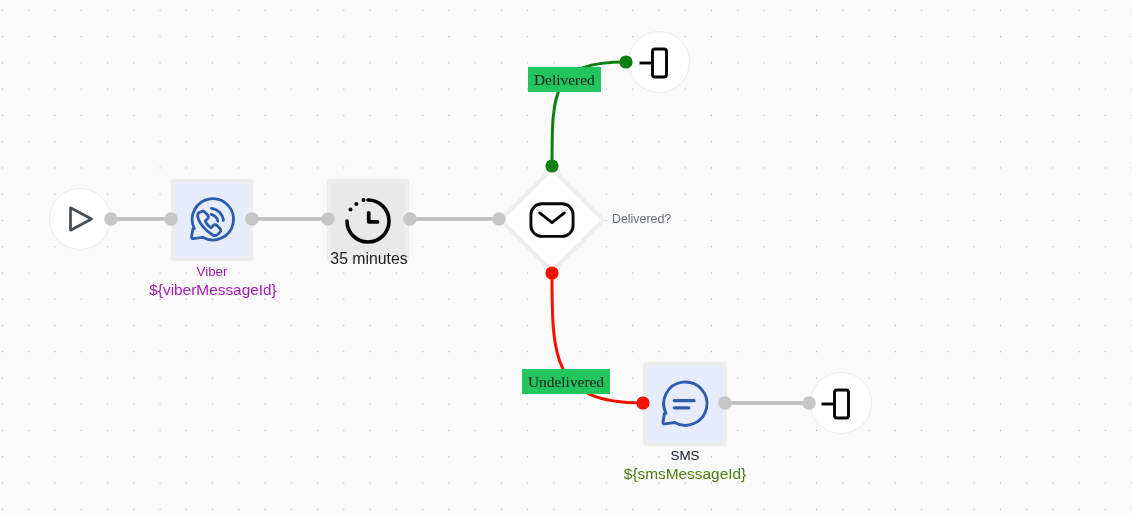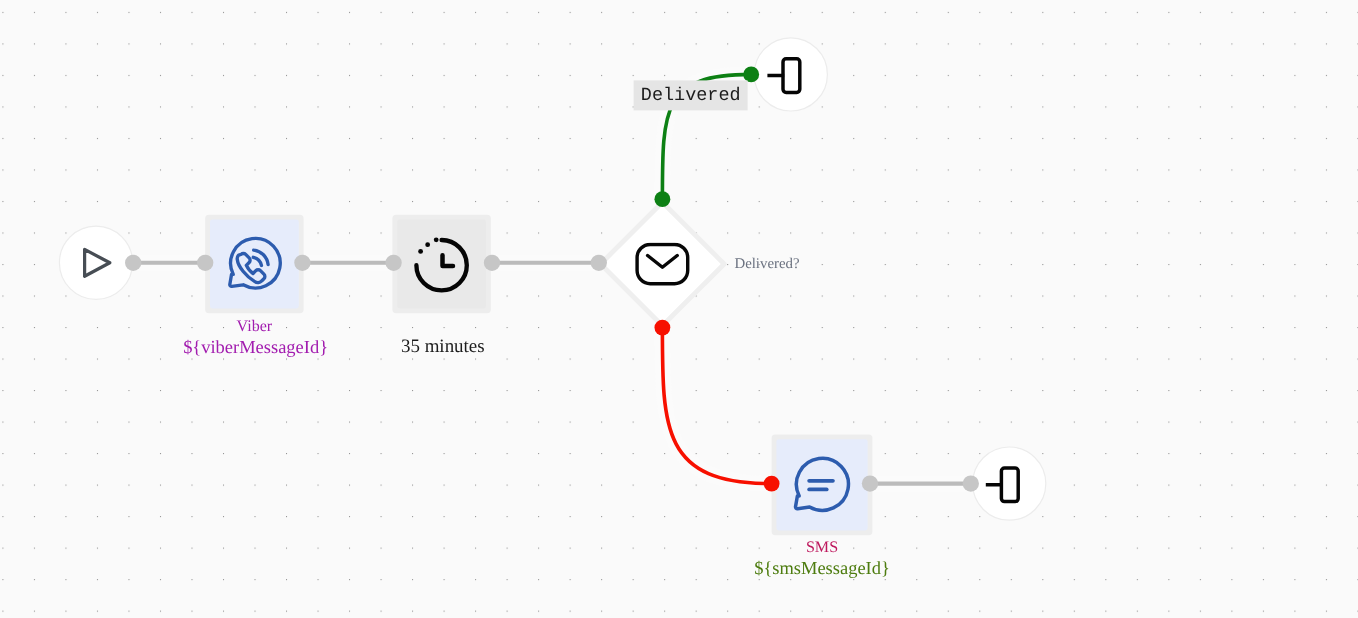--- a/index.html
+++ b/index.html
@@ -30,26 +30,26 @@
     border-radius:2px;
   }
   .box-ring{
     position:absolute;box-sizing:border-box;
     border-radius:3px;background:#ededed;
   }
   
   .diamond-wrap{position:absolute;}
   .node-label{
     position:absolute;text-align:center;white-space:nowrap;
-    font-family:Liberation Serif, serif;
+    font-family:Liberation Sans, sans-serif;
   }
   .edge-label{
     position:absolute;white-space:nowrap;
-    background:#e5e5e5;
-    font-family:Liberation Mono, monospace;
+    background:#22c55e;
+    font-family:Liberation Serif, serif;
     color:#1c1c1c;
   }
   .edge-path{fill:none;stroke-linecap:round;}
   .edge-path.grey{stroke:#bbbbbb;stroke-width:3.4;}
   .edge-path.green{stroke:#0d8014;stroke-width:3;}
   .edge-path.red{stroke:#f71000;stroke-width:3;}
   #lbl-delivered{left:534px;top:70px;font-size:15.4px;padding:4px 6px;margin-left:-6px;margin-top:-3px;line-height:17px;}
   #lbl-undelivered{left:528px;top:372px;font-size:15.4px;padding:4px 6px;margin-left:-6px;margin-top:-3px;line-height:17px;}
 </style>
 </head>
@@ -127,21 +127,21 @@
           <path d="M7.2 24 A16.8 16.8 0 1 0 24 7.2"></path>
           <path d="M24.6 17.4 L24.6 24.6 L31.6 24.6" stroke-linejoin="round" stroke-width="3.0"></path>
         </g>
         <g fill="#050505">
           <circle cx="20.4" cy="7.1" r="1.6"></circle>
           <circle cx="14.7" cy="10.3" r="1.6"></circle>
           <circle cx="10.0" cy="14.8" r="1.6"></circle>
         </g>
       </svg>
     </div>
-    <div class="node-label" style="left:269px;top:280px;width:200px;font-size:15.8px;color:#1c1c1c;">35 minutes</div>
+    <div class="node-label" style="left:269px;top:250px;width:200px;font-size:15.8px;color:#1c1c1c;">35 minutes</div>
 
     <div class="diamond-wrap" style="left:496px;top:164px;width:112px;height:112px;">
       <svg width="112" height="112" viewBox="0 0 112 112">
         <path d="M56 4.5 L107.5 56 L56 107.5 L4.5 56 Z" fill="#ffffff" stroke="#efefef" stroke-width="4" stroke-linejoin="round"></path>
       </svg>
       <svg width="46" height="38" viewBox="0 0 48 40" style="position:absolute;left:33px;top:38px;">
         <rect x="1.8" y="1.8" width="44.4" height="34.4" rx="11.5" ry="11.5" fill="none" stroke="#070707" stroke-width="3.0"></rect>
         <path d="M11.0 11.5 L24 21.8 L37.0 11.5" fill="none" stroke="#070707" stroke-width="3.0" stroke-linecap="round" stroke-linejoin="round"></path>
       </svg>
     </div>
@@ -159,21 +159,21 @@
     <div class="box-ring" style="left:643px;top:362px;width:84px;height:84px;"></div>
     <div class="box-node" style="left:647px;top:366px;width:76px;height:76px;background:#e6ecfb;">
       <svg width="65" height="65" viewBox="0 0 60 60" style="position:relative;left:0px;top:4px;">
         <g fill="none" stroke="#2d5cae" stroke-width="2.7" stroke-linecap="round" stroke-linejoin="round">
           <path d="M12.0 34.5 A20 20 0 1 1 20.0 42.9 L10.8 44.2 A1.4 1.4 0 0 1 9.2 42.6 L10.6 34.5 Z"></path>
           <path d="M19.7 22.8 L37.9 22.8" stroke-width="3.0"></path>
           <path d="M19.7 29.4 L33.1 29.4" stroke-width="3.0"></path>
         </g>
       </svg>
     </div>
-    <div class="node-label" style="left:585px;top:448px;width:200px;font-size:13.4px;color:#be185d;">SMS</div>
+    <div class="node-label" style="left:585px;top:448px;width:200px;font-size:13.4px;color:#0f172a;">SMS</div>
     <div class="node-label" style="left:585px;top:465px;width:200px;font-size:15.4px;color:#4d7c0f;">${smsMessageId}</div>
 
     <div class="circ-node" style="left:810px;top:372px;width:62px;height:62px;">
       <svg width="44" height="44" viewBox="0 0 44 44" style="position:relative;left:-6px;top:1px;">
         <g stroke="#050505" stroke-width="2.9" fill="none" stroke-linecap="butt">
           <path d="M8.5 22 L22.5 22"></path>
           <rect x="21.5" y="8.0" width="14" height="28" rx="2.6" ry="2.6" stroke-linejoin="round"></rect>
         </g>
       </svg>
     </div>
@@ -189,14 +189,15 @@
     <circle cx="499" cy="219" r="6.8" fill="#c6c6c6"></circle>
     <circle cx="552" cy="166" r="6.6" fill="#0d8014"></circle>
     <circle cx="626" cy="62" r="6.6" fill="#0d8014"></circle>
     <circle cx="552" cy="273" r="6.6" fill="#f71000"></circle>
     <circle cx="643" cy="403" r="6.6" fill="#f71000"></circle>
     <circle cx="725" cy="403" r="6.8" fill="#c6c6c6"></circle>
     <circle cx="809" cy="403" r="6.8" fill="#c6c6c6"></circle>
   </svg>
 
   <div class="edge-label" id="lbl-delivered">Delivered</div>
+  <div class="edge-label" id="lbl-undelivered">Undelivered</div>
 
 </div>
 
 </body></html>

